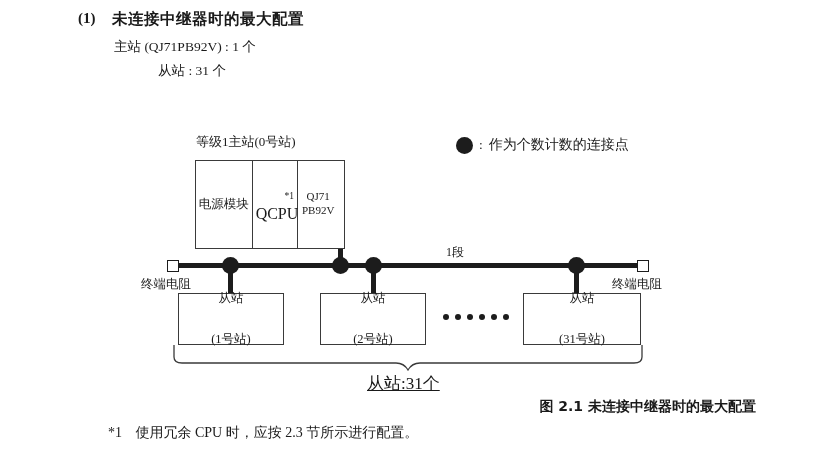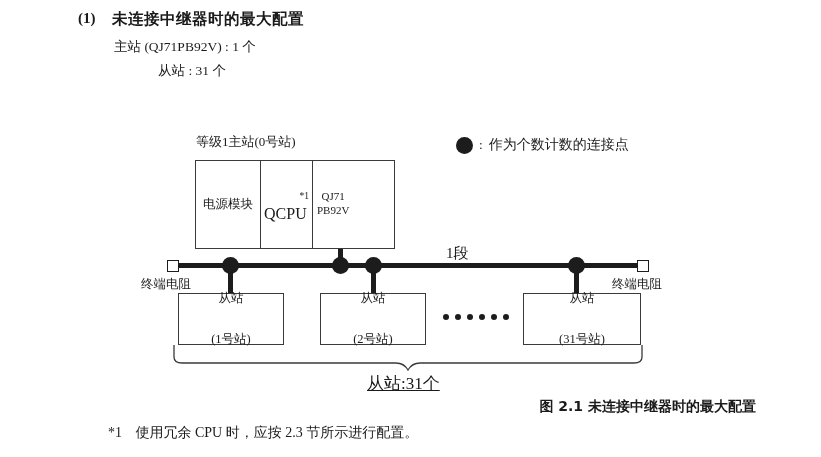--- a/index.html
+++ b/index.html
@@ -50,21 +50,21 @@
 
   
   #master-label{
     left:196px;top:133px;
     font-size:13px;white-space:nowrap;
   }
 
   
   #master-rack{
     left:195px;top:160px;
-    width:200px;height:89px;
+    width:150px;height:89px;
     border:1.3px solid #3a3a3a;
     box-sizing:border-box;
     display:flex;
     background:#fff;
   }
   #master-rack .cell{
     box-sizing:border-box;
     position:relative;
     display:flex;align-items:center;justify-content:center;
   }
@@ -93,21 +93,21 @@
   .term-box{
     width:12px;height:12px;
     border:1.6px solid #1c1c1c;
     background:#fff;box-sizing:border-box;
   }
   #term-left{left:167px;top:260px;}
   #term-right{left:637px;top:260px;}
   #term-left-label{left:141px;top:276px;font-size:12.5px;white-space:nowrap;}
   #term-right-label{left:612px;top:276px;font-size:12.5px;white-space:nowrap;}
 
-  #segment-label{left:446px;top:244px;font-size:15px;}
+  #segment-label{left:446px;top:244px;font-size:12px;}
 
   
   .node{
     width:17px;height:17px;border-radius:50%;
     background:#1c1c1c;
   }
   #node-s1{left:222px;top:257px;}
   #node-master{left:332px;top:257px;}
   #node-s2{left:365px;top:257px;}
   #node-s31{left:568px;top:257px;}

